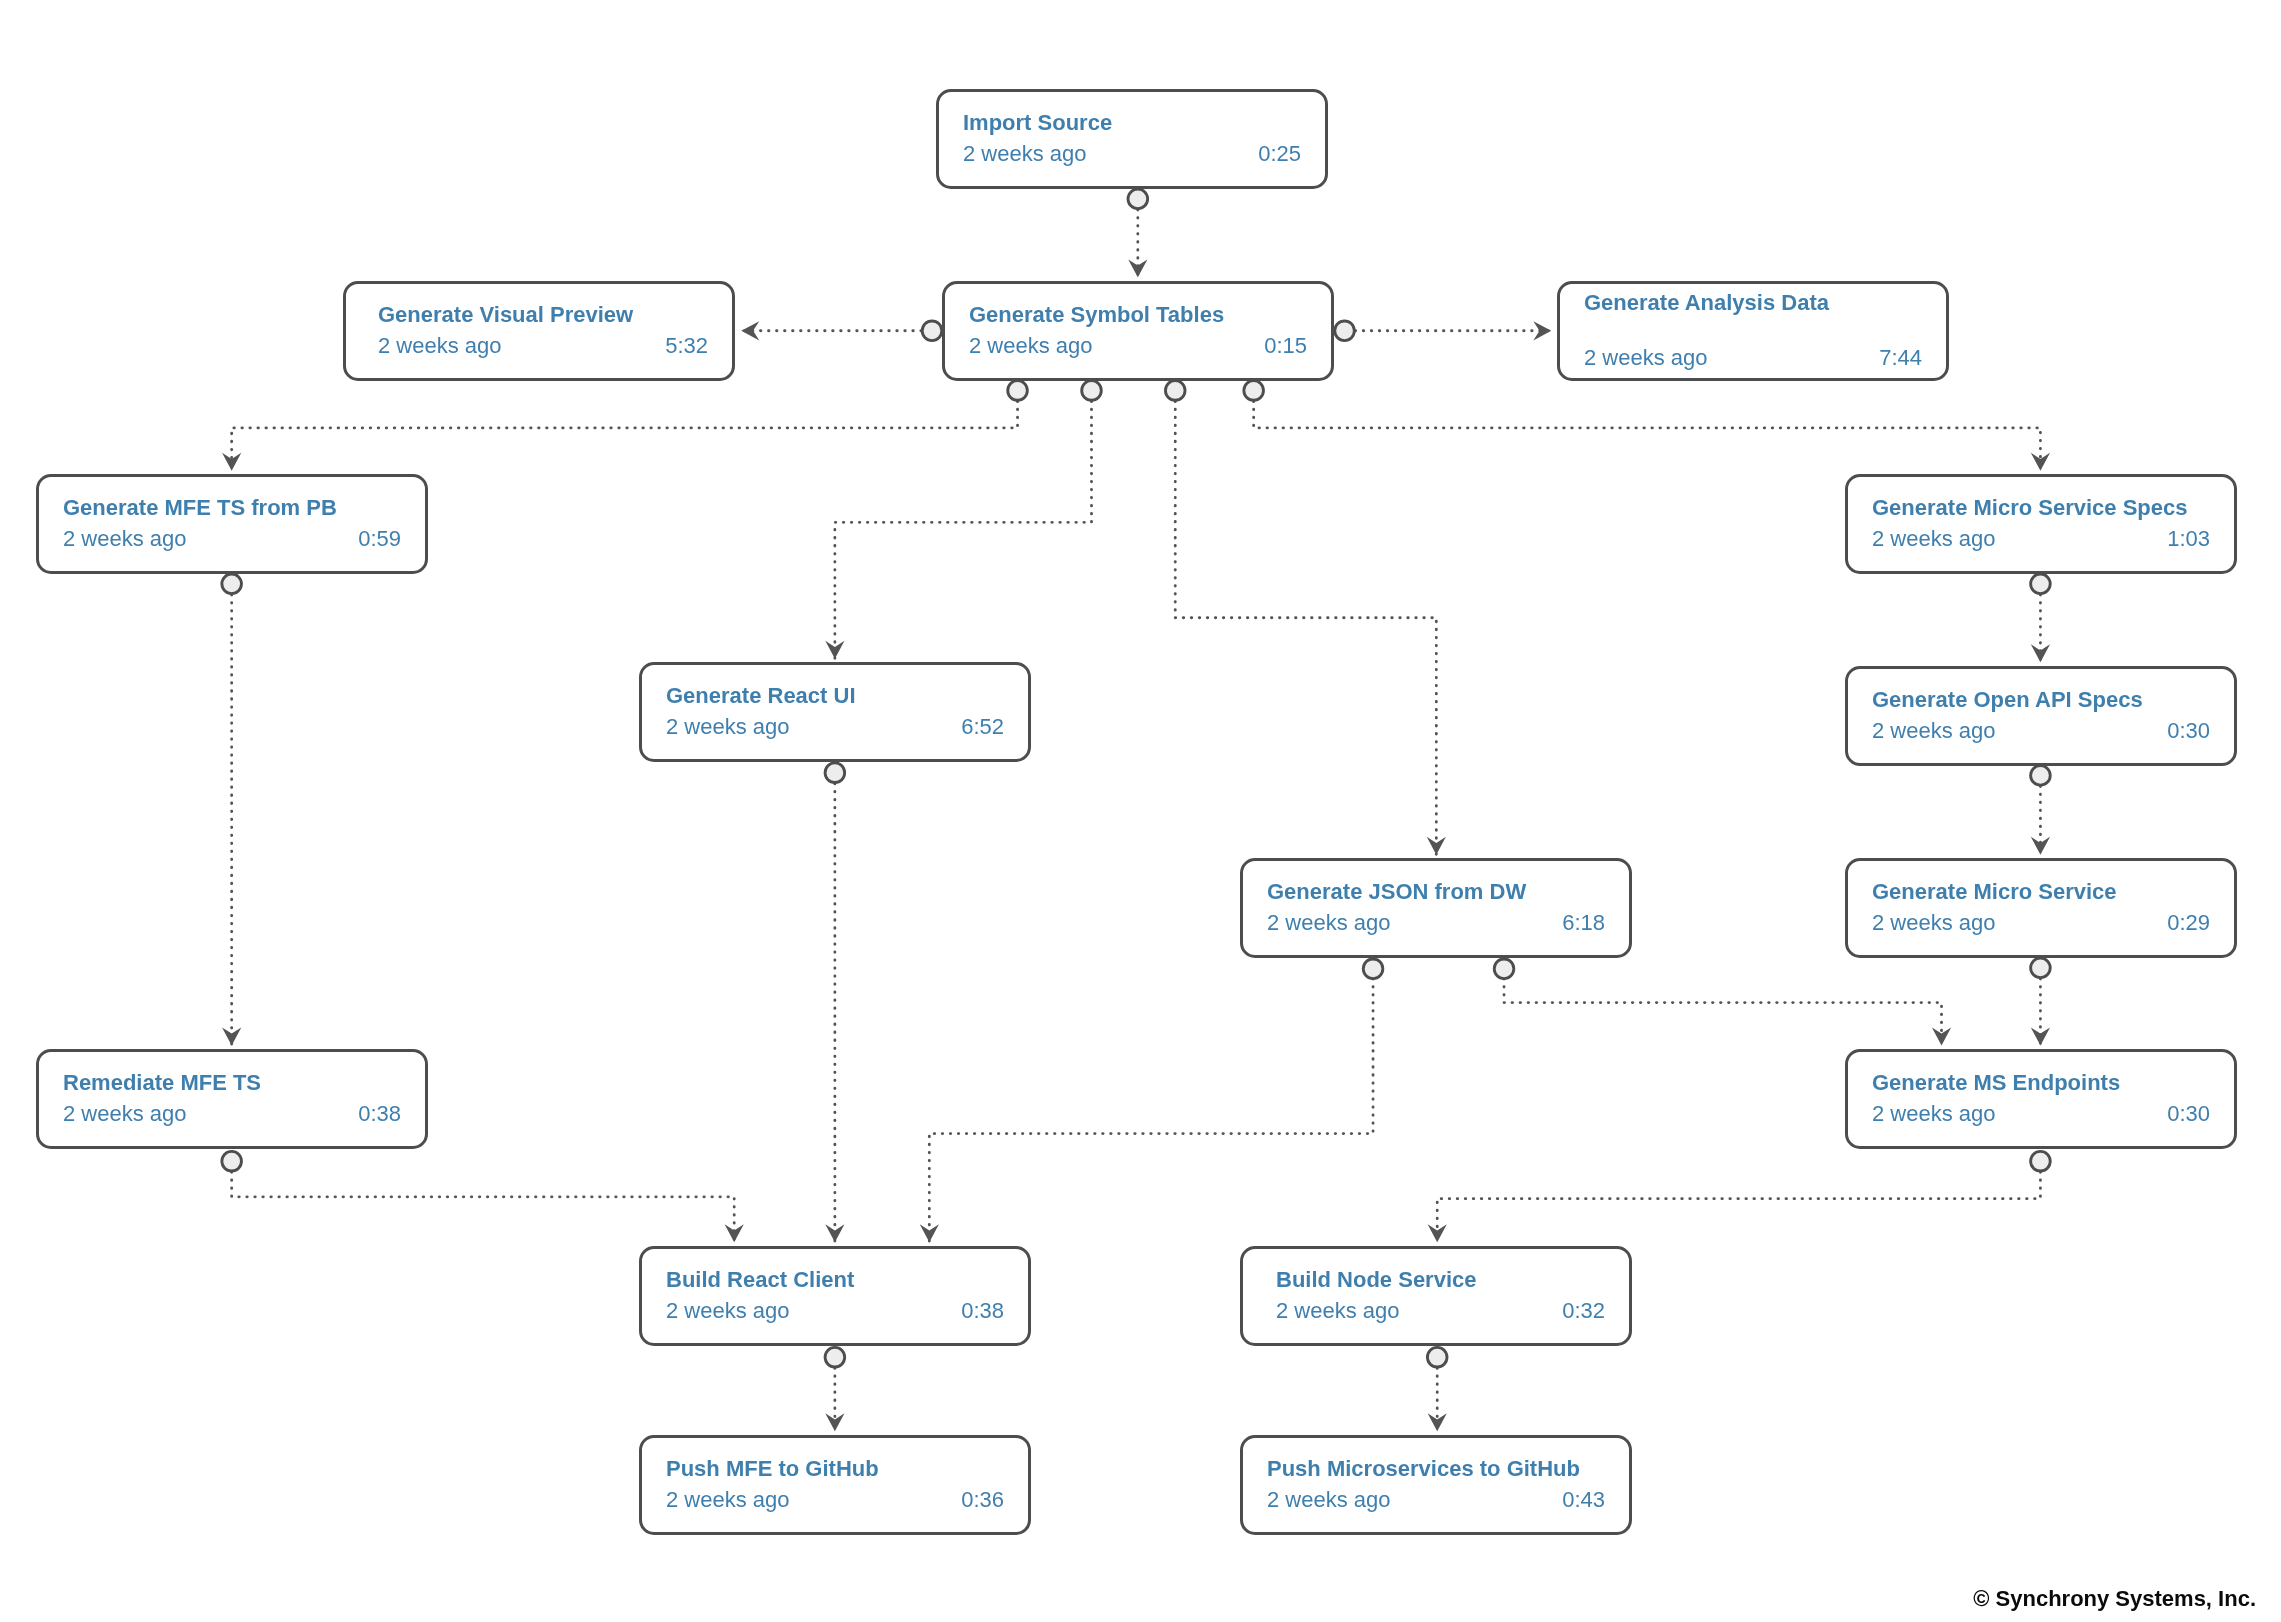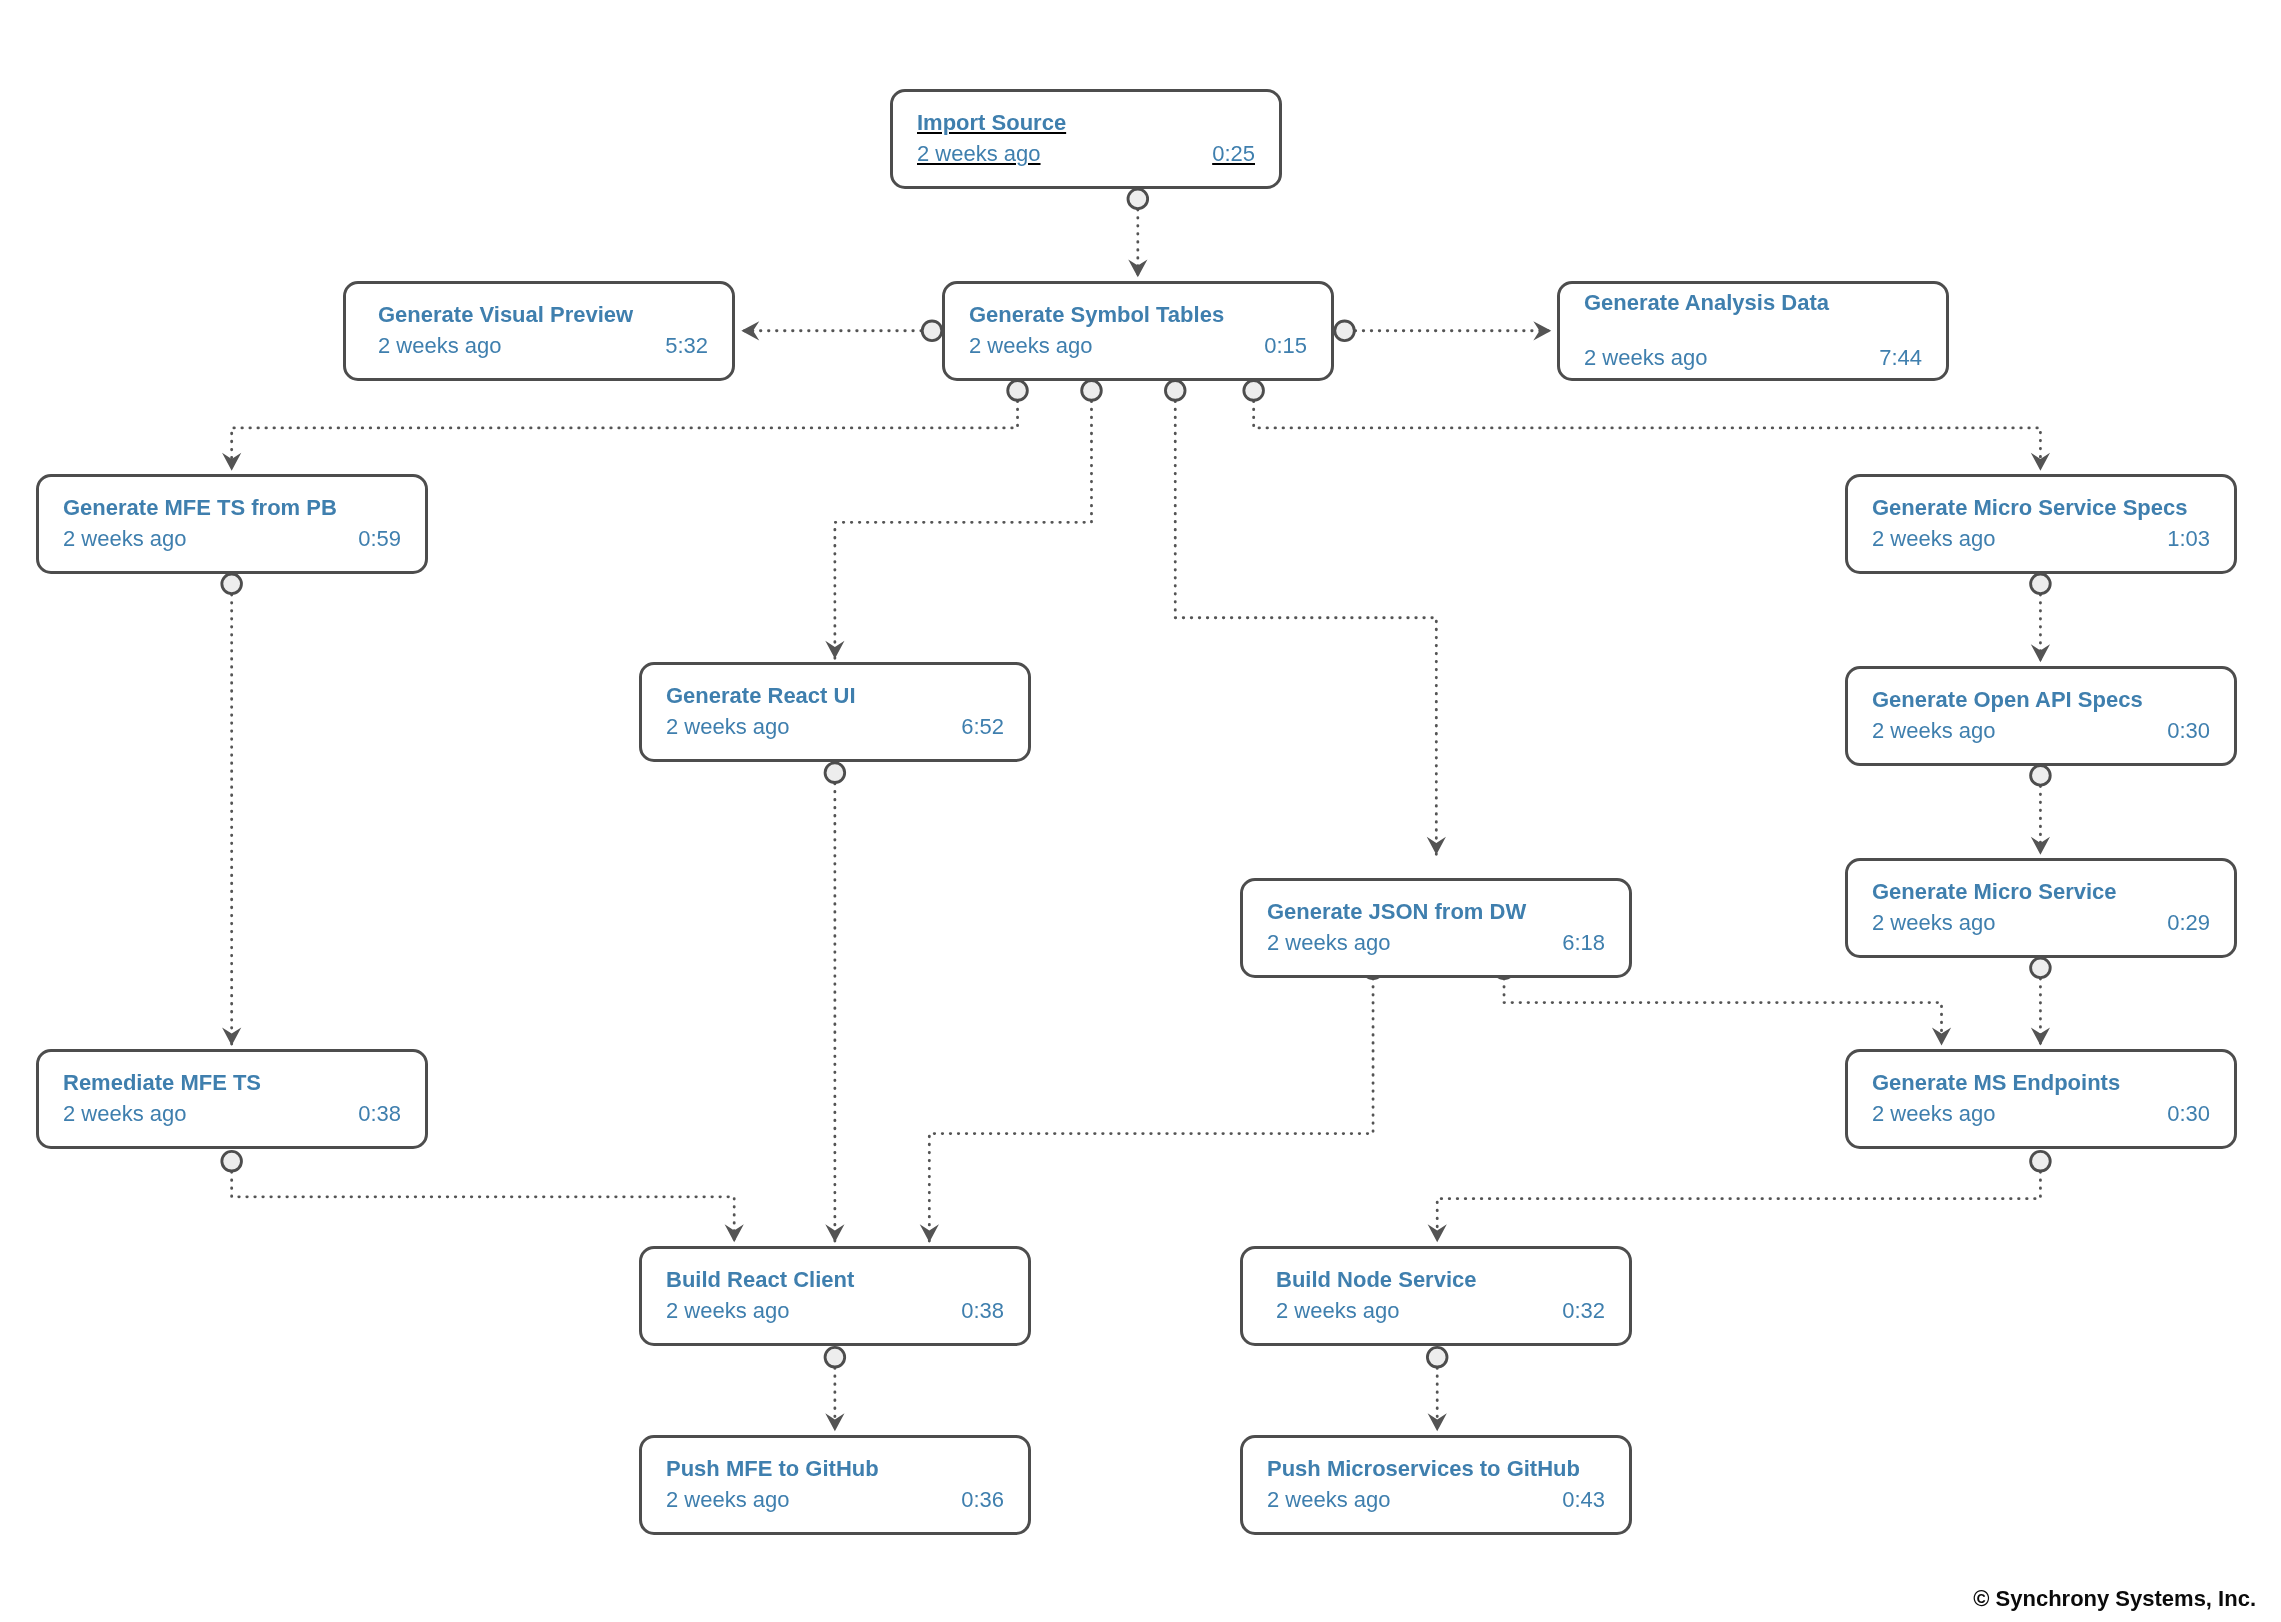--- a/index.html
+++ b/index.html
@@ -81,21 +81,21 @@
     <circle class="port" cx="2290" cy="1086" r="11"></circle>
     <circle class="port" cx="1541" cy="1087" r="11"></circle>
     <circle class="port" cx="1688" cy="1087" r="11"></circle>
     <circle class="port" cx="260" cy="1303" r="11"></circle>
     <circle class="port" cx="937" cy="867" r="11"></circle>
     <circle class="port" cx="2290" cy="1303" r="11"></circle>
     <circle class="port" cx="937" cy="1523" r="11"></circle>
     <circle class="port" cx="1613" cy="1523" r="11"></circle>
   </svg>
 
-  <div class="node" style="left:890px; top:89px;text-decoration:underline;">
+  <div class="node" style="left:936px; top:89px;">
     <div class="node-title">Import Source</div>
     <div class="node-row">
       <span>2 weeks ago</span>
       <span>0:25</span>
     </div>
   </div>
 
   <div class="node" style="left:343px; top:281px;padding-left:32px;">
     <div class="node-title">Generate Visual Preview</div>
     <div class="node-row">
@@ -145,21 +145,21 @@
   </div>
 
   <div class="node" style="left:1845px; top:666px;">
     <div class="node-title">Generate Open API Specs</div>
     <div class="node-row">
       <span>2 weeks ago</span>
       <span>0:30</span>
     </div>
   </div>
 
-  <div class="node" style="left:1240px; top:858px;margin-top:20px;">
+  <div class="node" style="left:1240px; top:858px;">
     <div class="node-title">Generate JSON from DW</div>
     <div class="node-row">
       <span>2 weeks ago</span>
       <span>6:18</span>
     </div>
   </div>
 
   <div class="node" style="left:1845px; top:858px;">
     <div class="node-title">Generate Micro Service</div>
     <div class="node-row">

